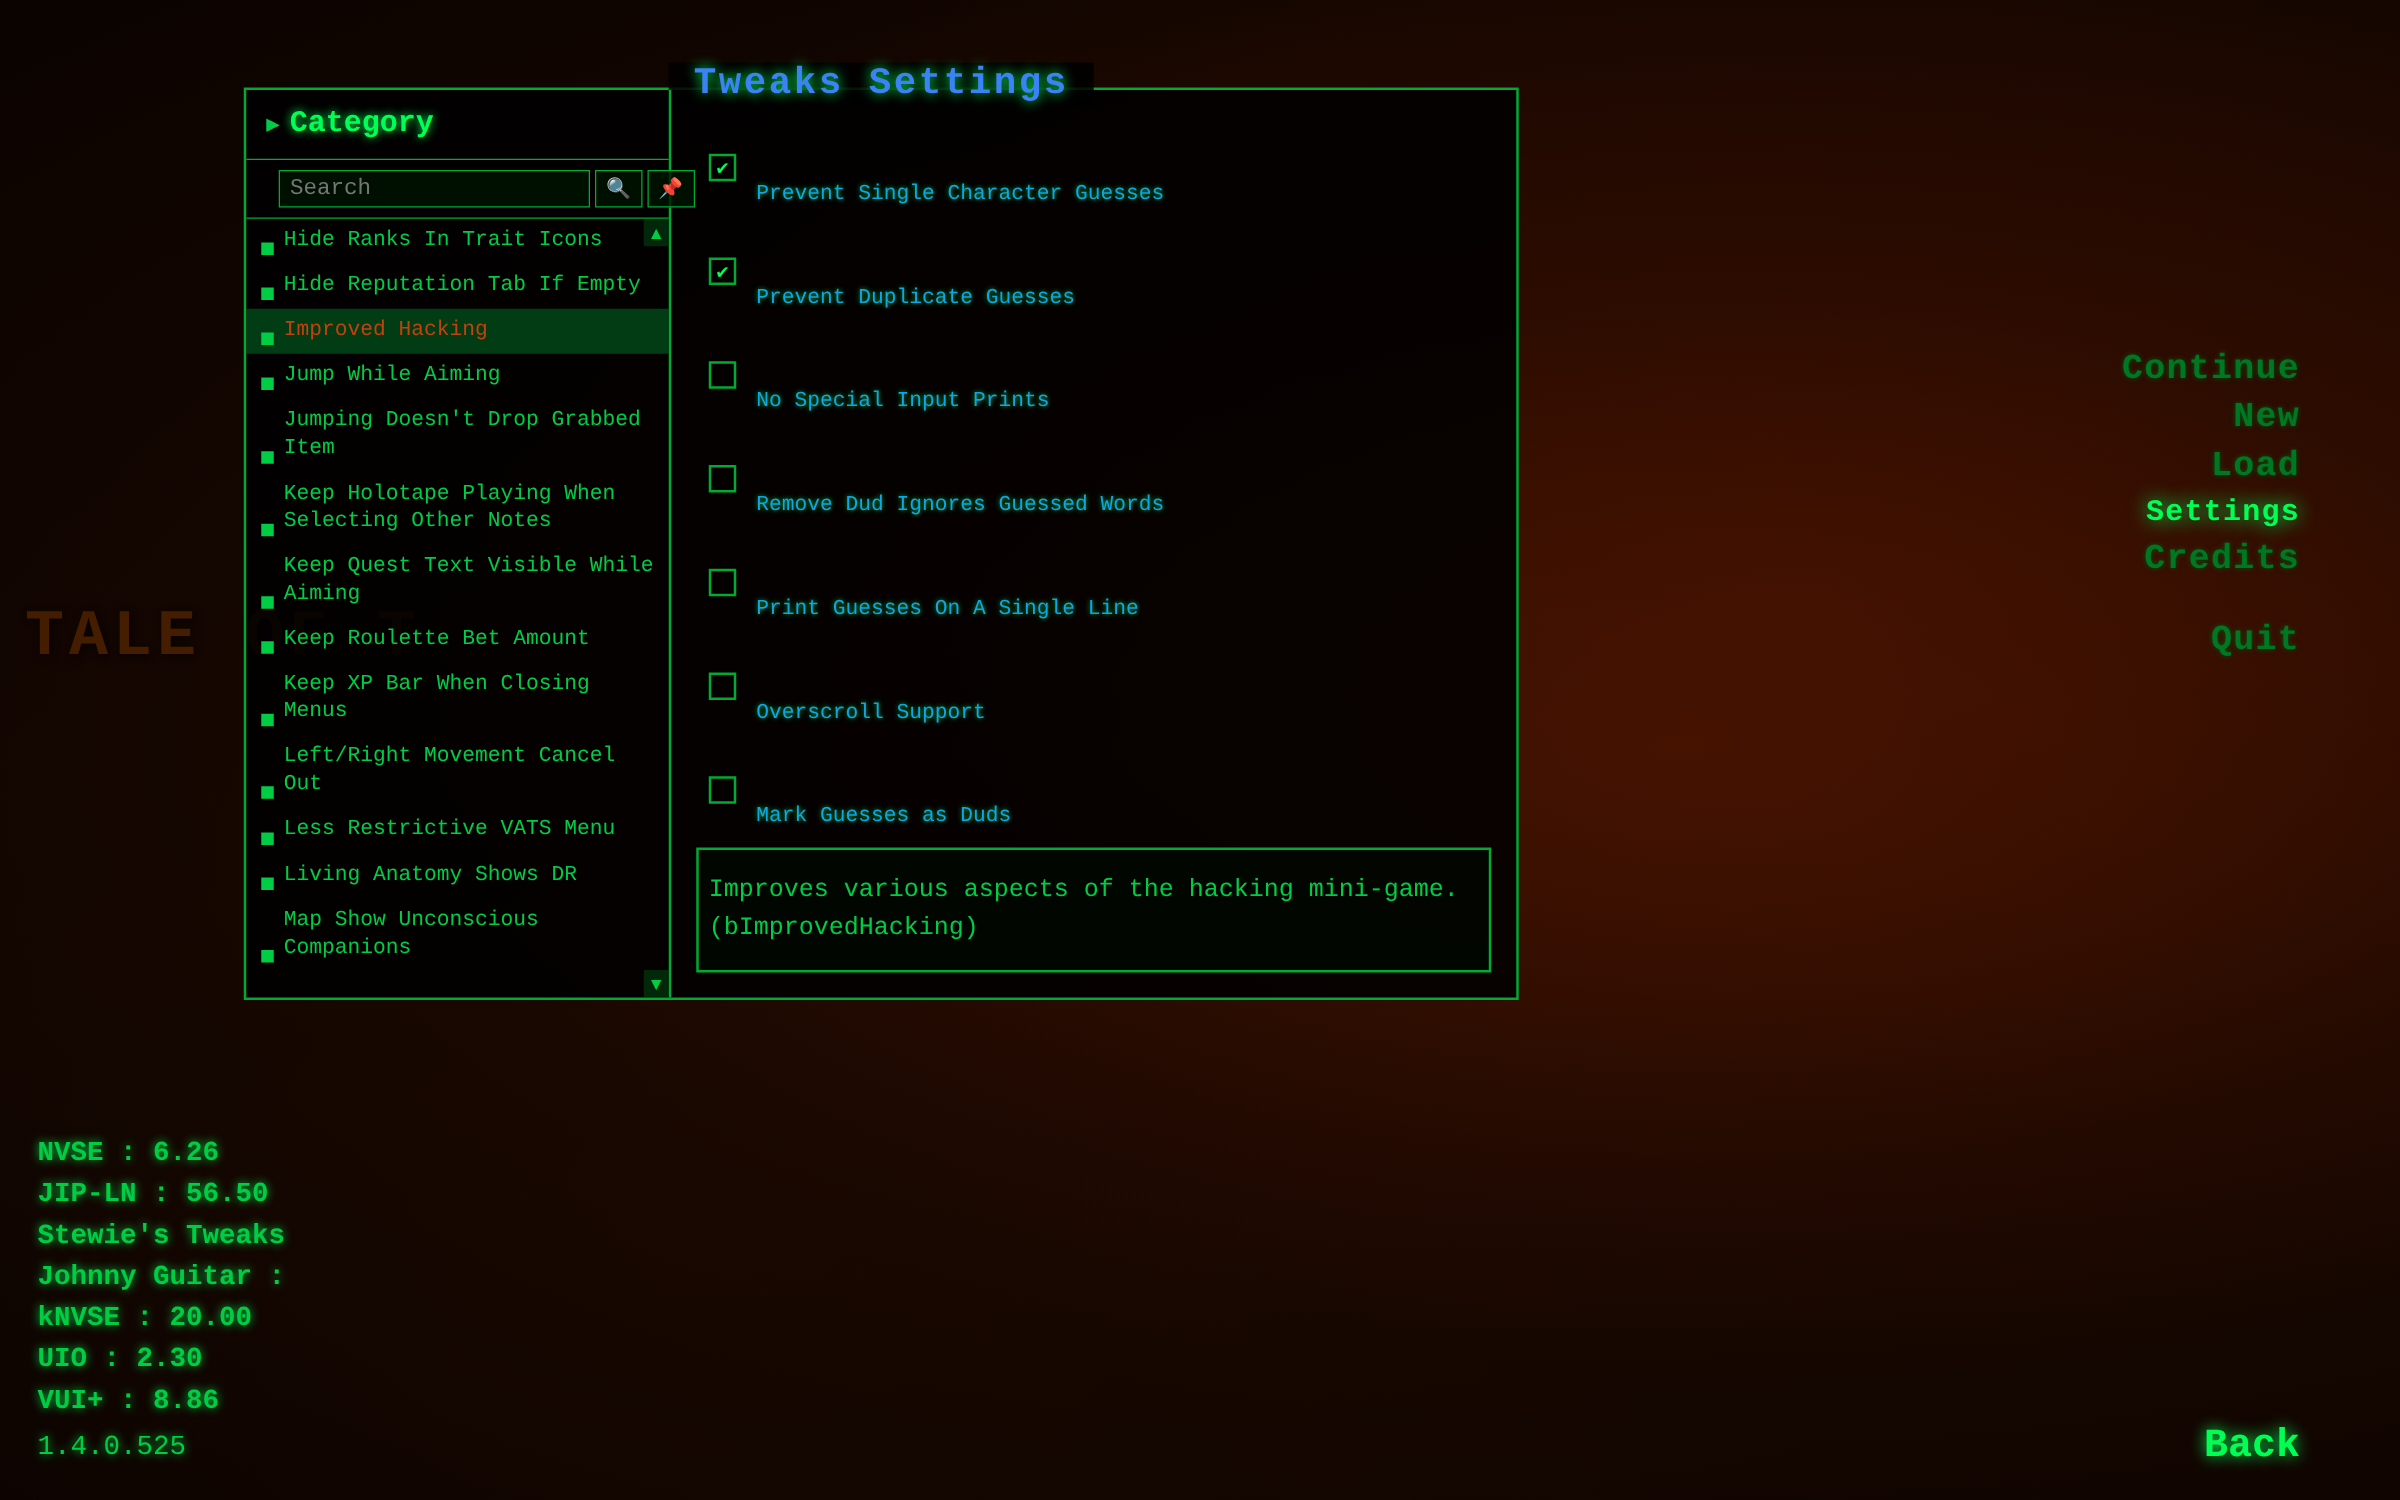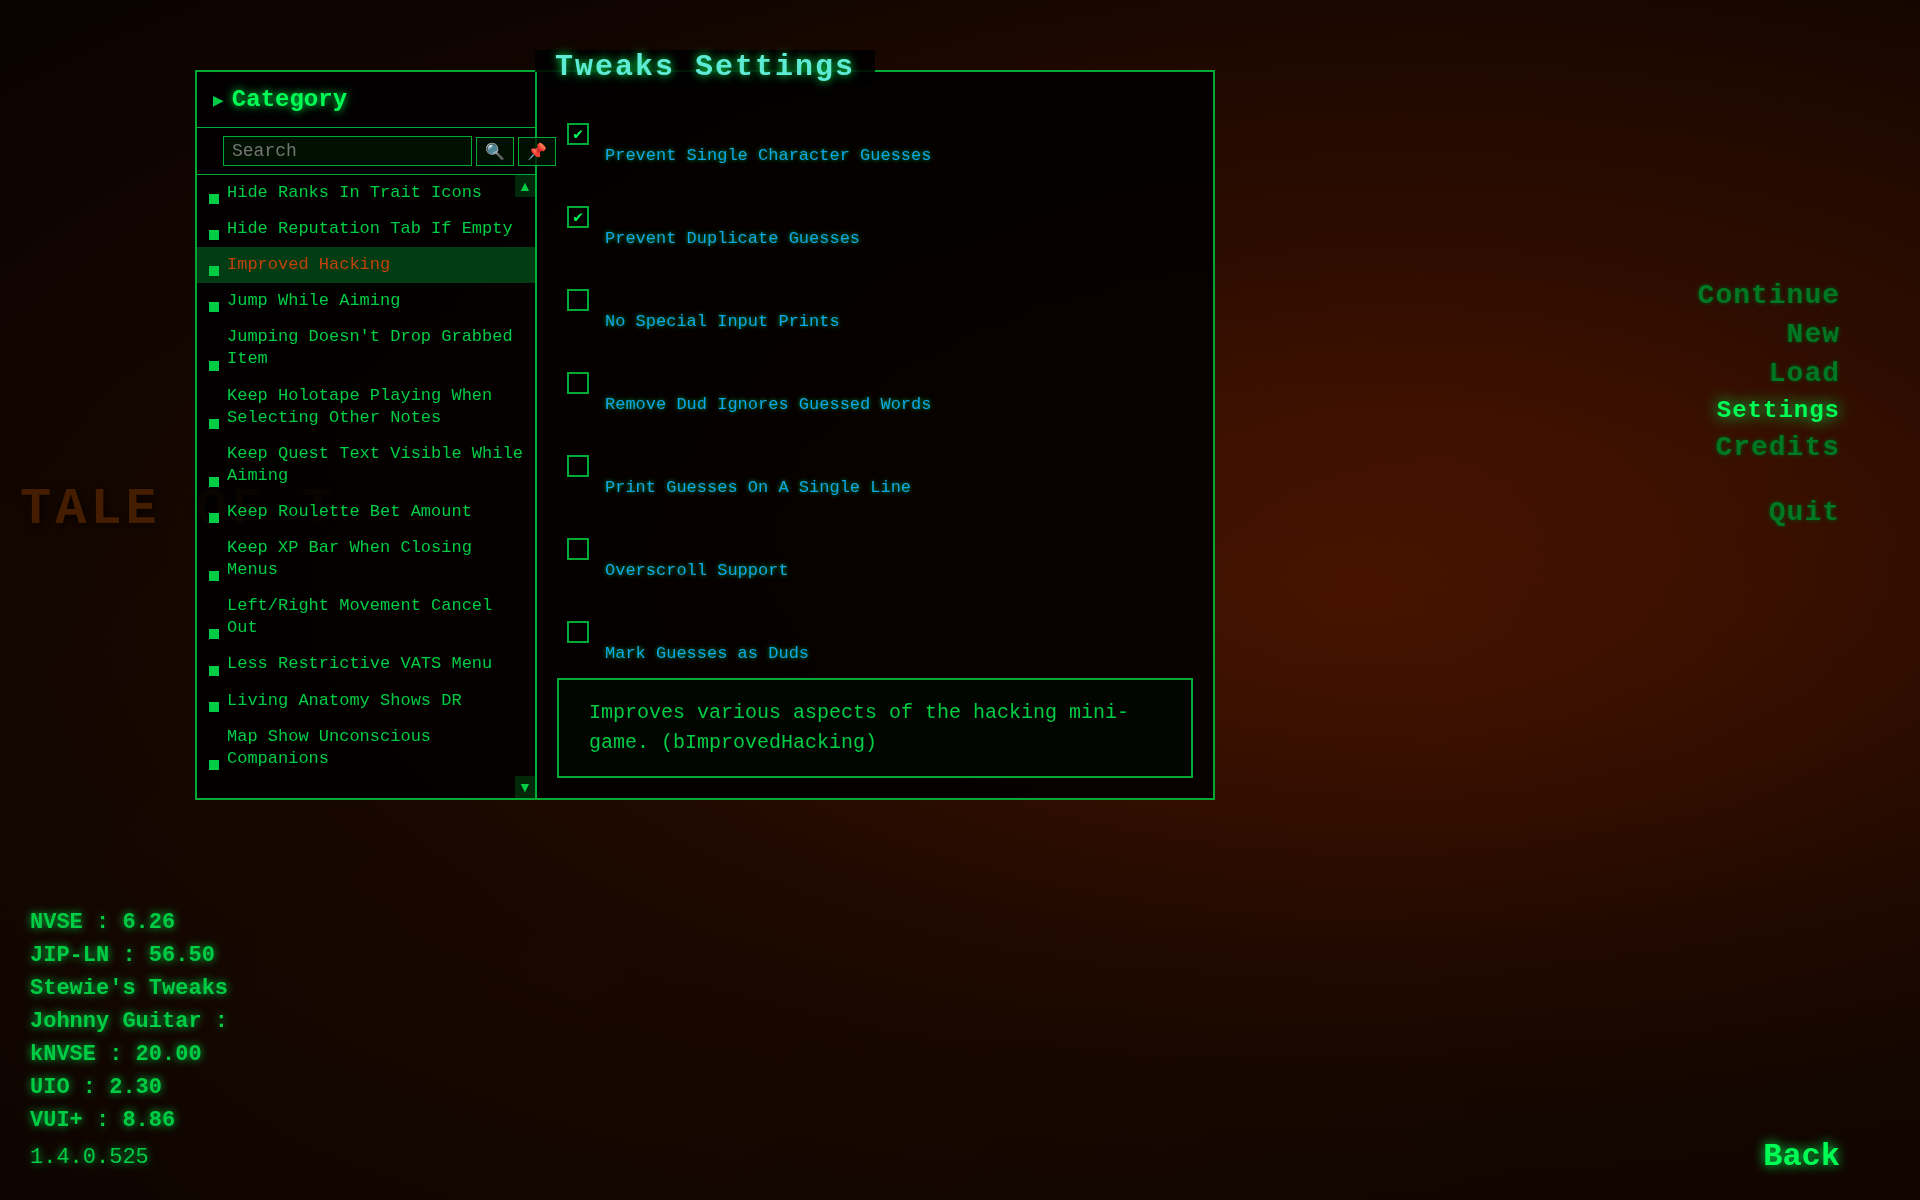--- a/index.html
+++ b/index.html
@@ -120,21 +120,21 @@
 
     
     .panel-title-bar {
       position: absolute;
       top: -22px;
       left: 50%;
       transform: translateX(-50%);
       white-space: nowrap;
     }
     .panel-title-bar span {
-      color: #5eead4;
+      color: #3b82f6;
       font-size: 30px;
       font-weight: bold;
       letter-spacing: 2px;
       text-shadow: 0 0 10px #00ff55;
       background: rgba(0,0,0,0.85);
       padding: 0 20px;
     }
 
     
     .category-panel {
@@ -306,21 +306,21 @@
       color: #0ea5e9;
       font-size: 17px;
       text-shadow: 0 0 4px #00aa33;
       margin-top: 44px;
     }
 
     
     .description-box {
       margin: 10px 20px 20px 20px;
       border: 2px solid #00aa33;
-      padding: 18px 30px;
+      padding: 18px 8px;
       min-height: 100px;
       background: rgba(0,10,0,0.6);
     }
     .description-box .desc-text {
       color: #00cc44;
       font-size: 20px;
       line-height: 1.5;
     }
   </style>
 </head>

